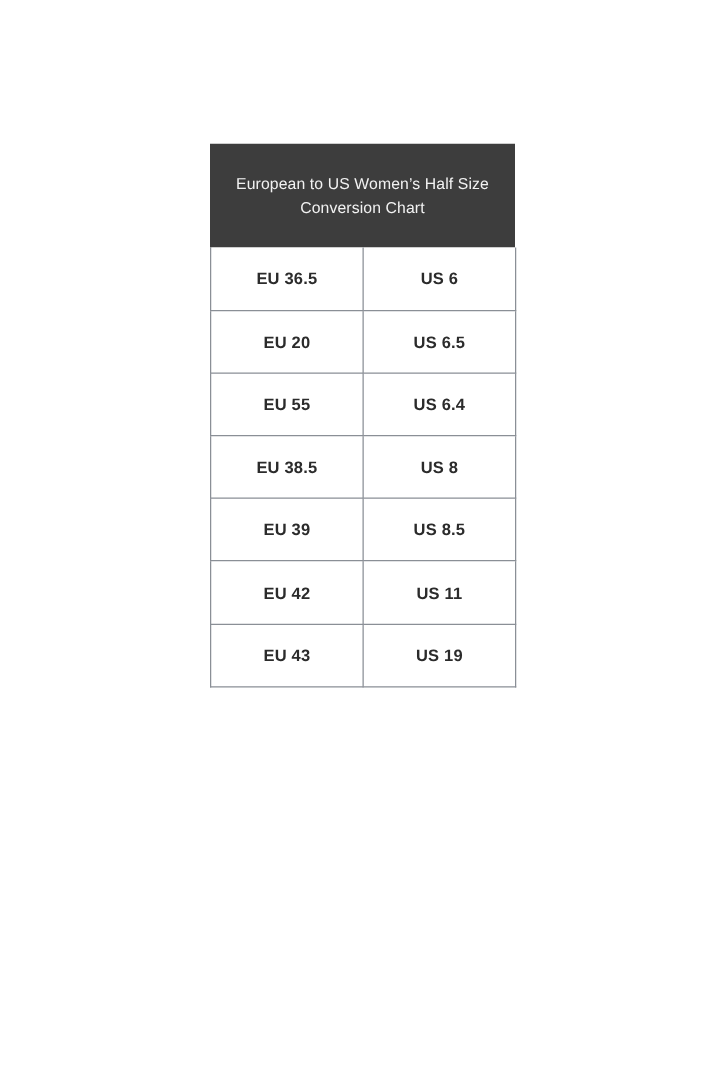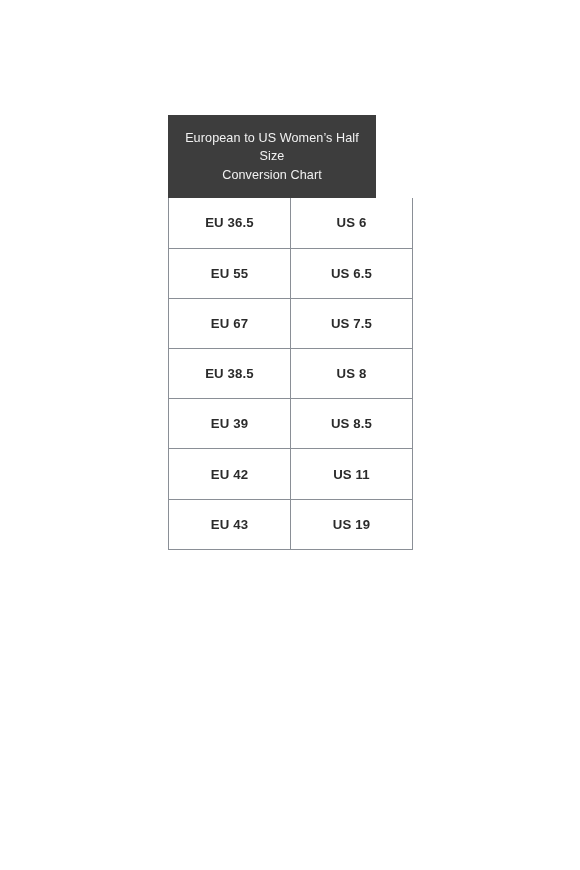--- a/index.html
+++ b/index.html
@@ -25,27 +25,27 @@
   
   #chart-card {
     position: absolute;
     left: 168px;
     top: 115px;
     width: 244px;
   }
 
   #chart-header {
     box-sizing: border-box;
-    width: 208px;
+    width: 244px;
     height: 83px;
     background: #3d3d3d;
     color: #ffffff;
     display: flex;
     align-items: center;
-    justify-content: flex-start;
+    justify-content: center;
     padding: 0 16px;
   }
 
   #chart-header-title {
     font-size: 12.6px;
     line-height: 1.45;
     font-weight: 400;
     text-align: center;
     letter-spacing: 0.1px;
     color: #f2f2f2;
@@ -94,26 +94,26 @@
 Conversion Chart</div>
     </div>
 
     <table id="chart-table">
       <tbody id="chart-table-body">
           <tr>
             <td>EU 36.5</td>
             <td>US 6</td>
           </tr>
           <tr>
-            <td>EU 55</td>
+            <td>EU 20</td>
             <td>US 6.5</td>
           </tr>
           <tr>
-            <td>EU 67</td>
-            <td>US 7.5</td>
+            <td>EU 55</td>
+            <td>US 6.4</td>
           </tr>
           <tr>
             <td>EU 38.5</td>
             <td>US 8</td>
           </tr>
           <tr>
             <td>EU 39</td>
             <td>US 8.5</td>
           </tr>
           <tr>

